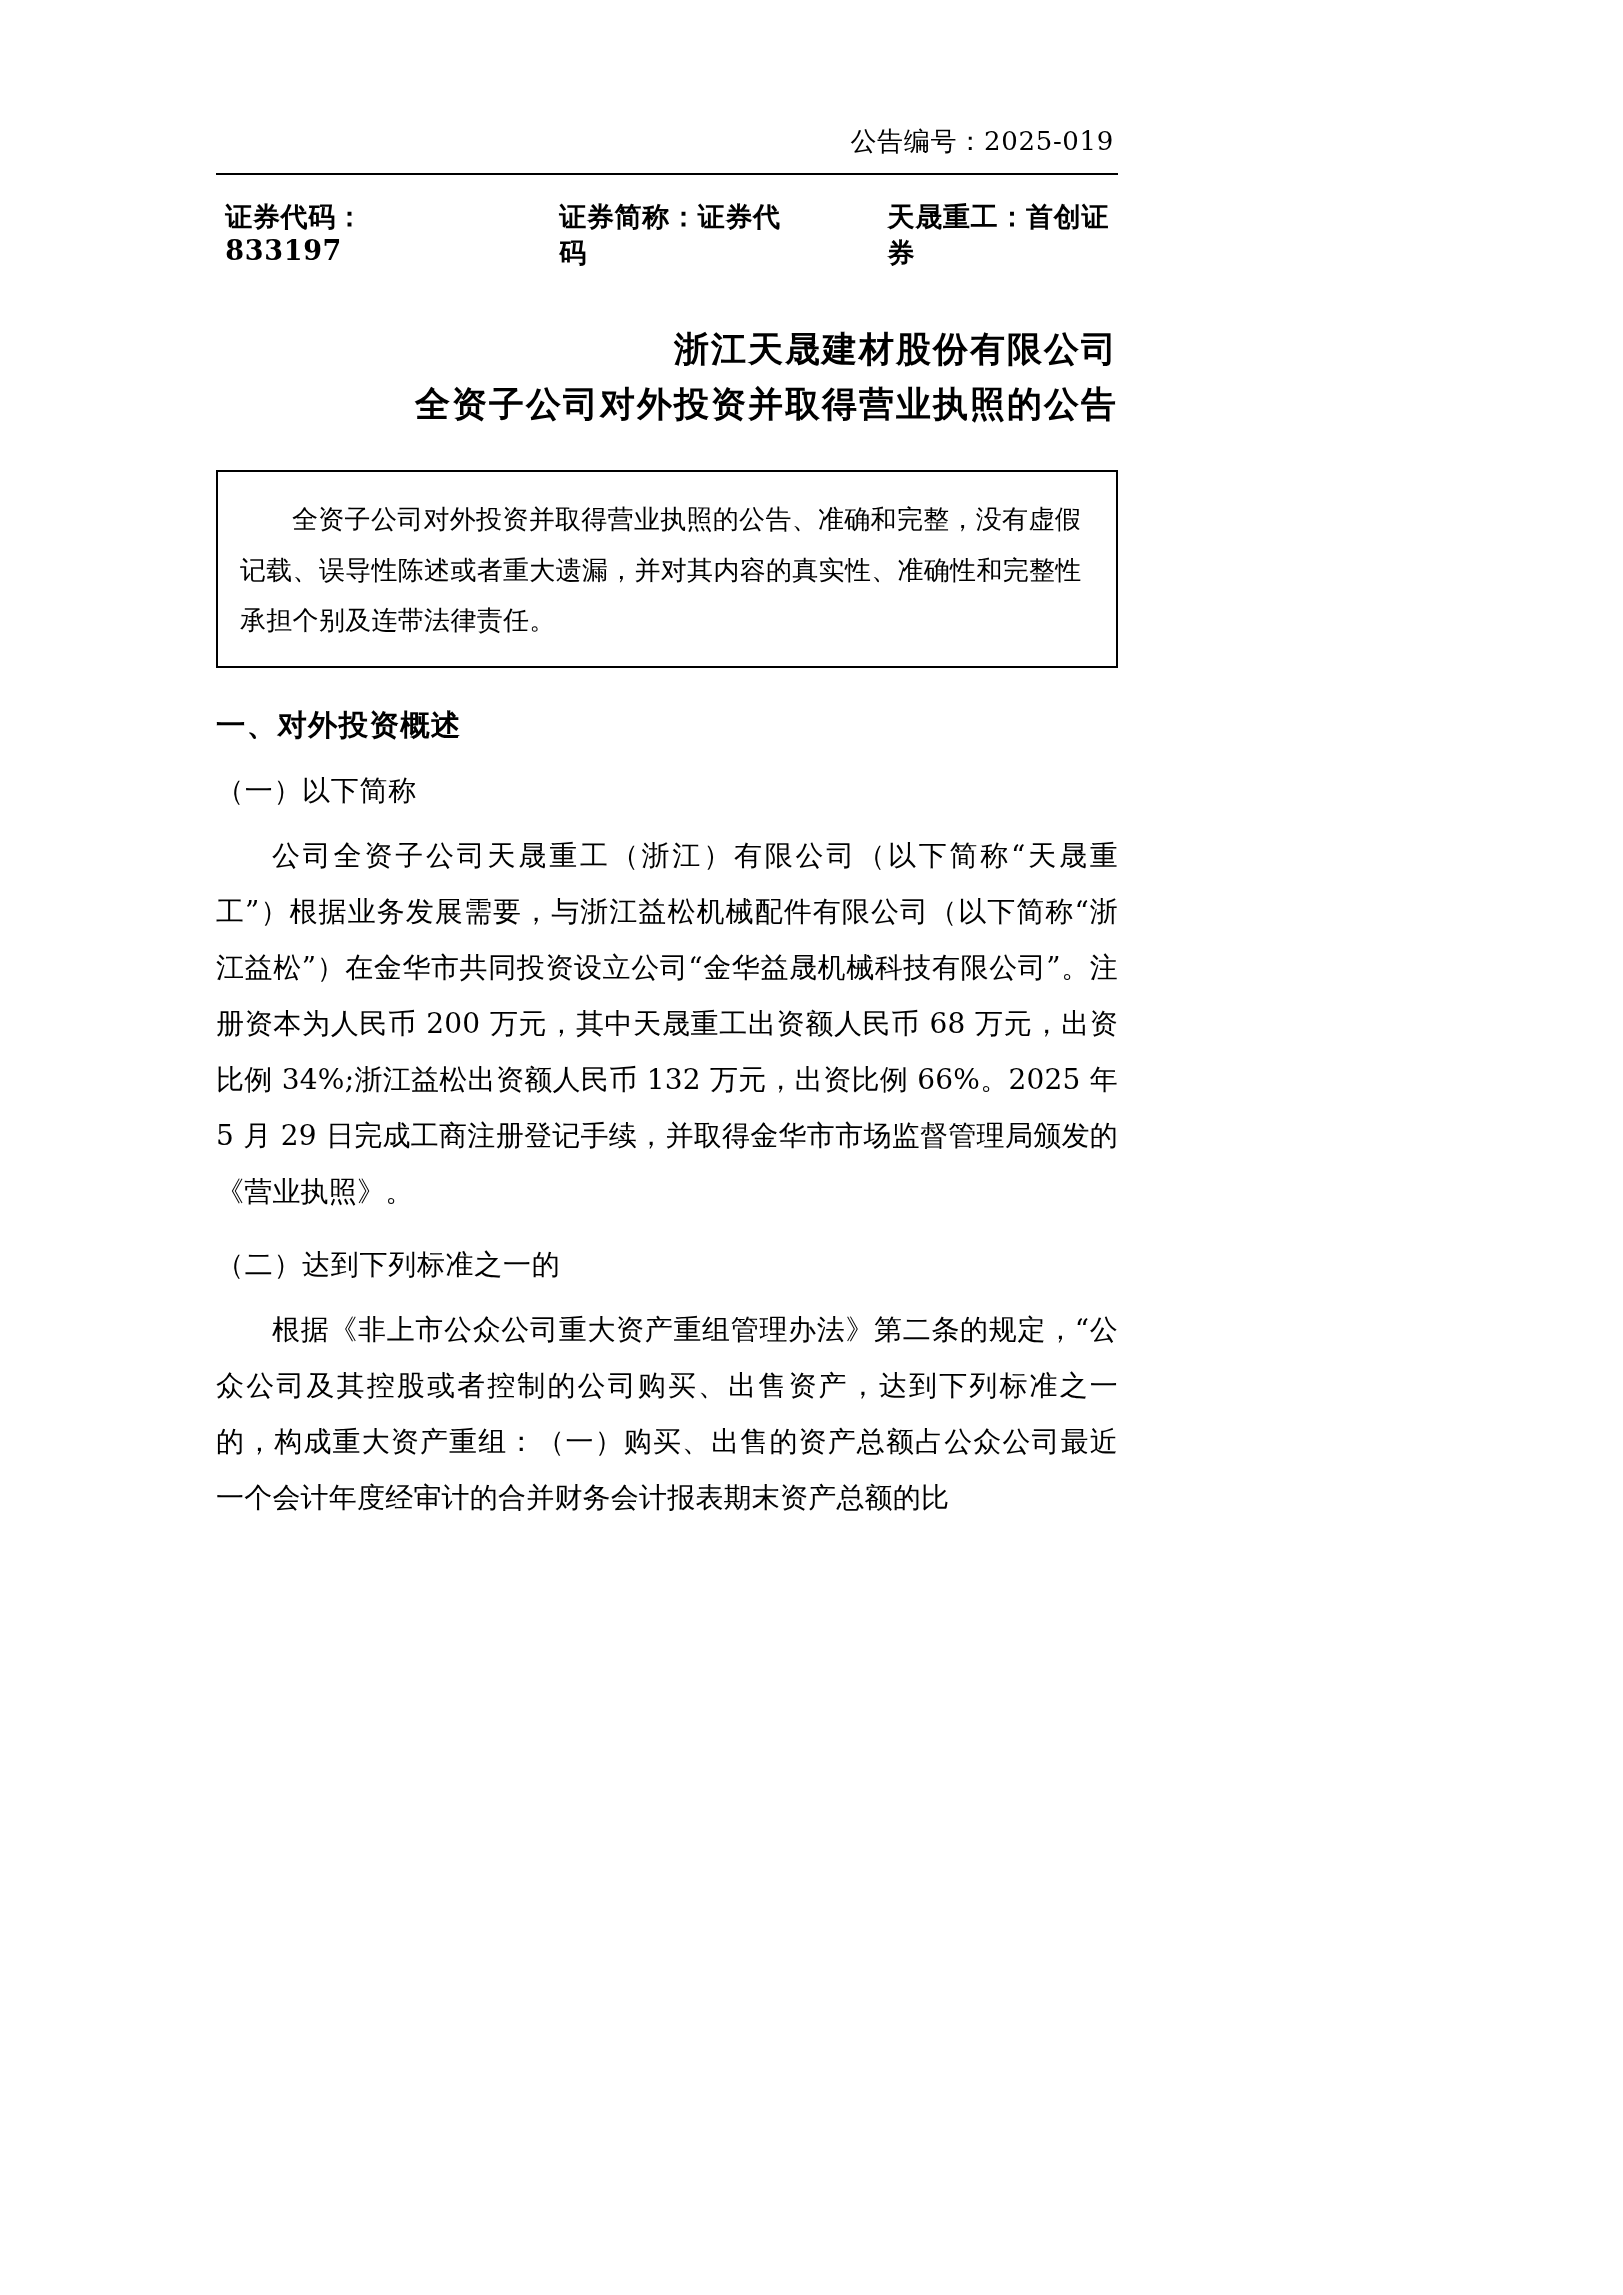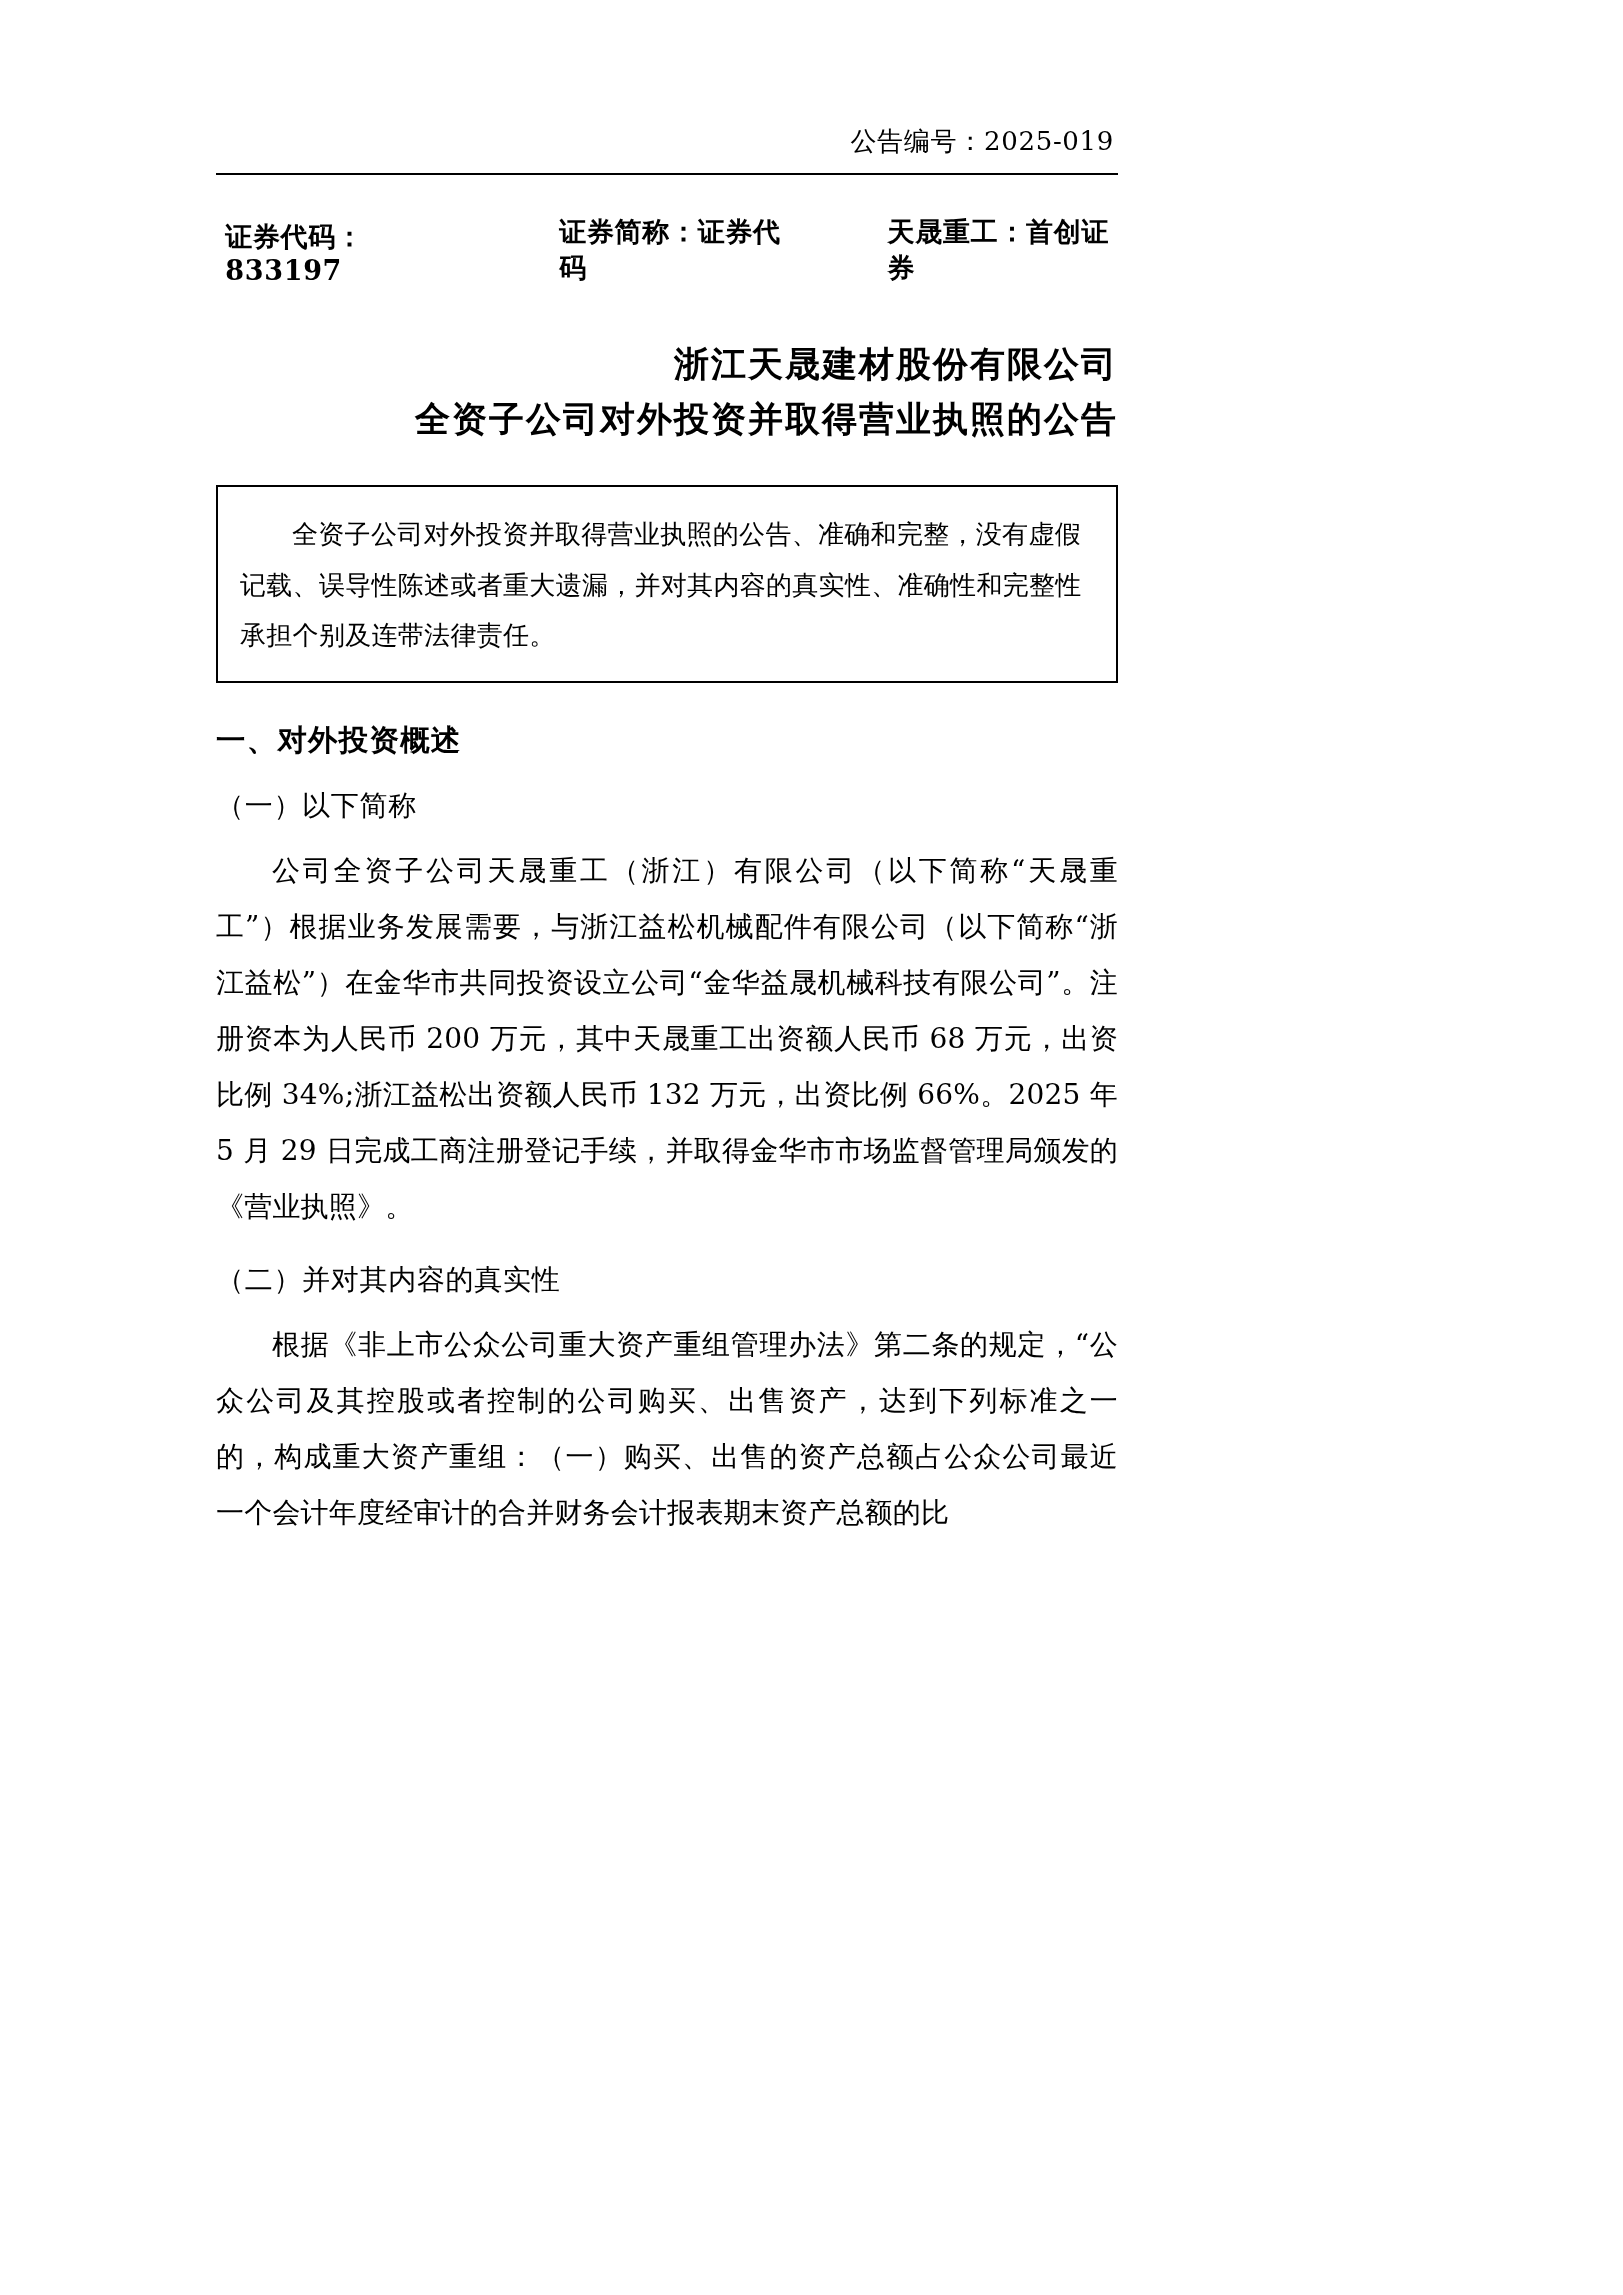--- a/index.html
+++ b/index.html
@@ -27,24 +27,24 @@
     letter-spacing: 0.7px;
     padding-right: 3.9px;
   }
   .header-rule {
     border-bottom: 2px solid #000;
     margin-top: 14.4px;
     margin-bottom: 0;
   }
   .code-row {
     display: flex;
-    align-items: flex-end;
+    align-items: flex-start;
     font-size: 27px;
     font-weight: bold;
-    margin-top: 39px;
+    margin-top: 24px;
     letter-spacing: 0.7px;
   }
   .code-row .seg1 { margin-left: 9.2px; }
   .code-row .seg2 { margin-left: 98px; }
   .code-row .seg3 { margin-left: 98px; }
 
   .title-block {
     text-align: center;
     margin-top: 51px;
   }
@@ -112,17 +112,17 @@
     <div class="title-line">全资子公司对外投资并取得营业执照的公告</div>
   </div>
 
   <div class="notice-box">
     <div class="notice-text">全资子公司对外投资并取得营业执照的公告、准确和完整，没有虚假记载、误导性陈述或者重大遗漏，并对其内容的真实性、准确性和完整性承担个别及连带法律责任。</div>
   </div>
 
   <div class="h1">一、对外投资概述</div>
   <div class="h2">（一）以下简称</div>
   <div class="para">公司全资子公司天晟重工（浙江）有限公司（以下简称“天晟重工”）根据业务发展需要，与浙江益松机械配件有限公司（以下简称“浙江益松”）在金华市共同投资设立公司“金华益晟机械科技有限公司”。注册资本为人民币 200 万元，其中天晟重工出资额人民币 68 万元，出资比例 34%;浙江益松出资额人民币 132 万元，出资比例 66%。2025 年 5 月 29 日完成工商注册登记手续，并取得金华市市场监督管理局颁发的《营业执照》。</div>
-  <div class="h2">（二）并对其内容的真实性</div>
+  <div class="h2">（二）达到下列标准之一的</div>
   <div class="para">根据《非上市公众公司重大资产重组管理办法》第二条的规定，“公众公司及其控股或者控制的公司购买、出售资产，达到下列标准之一的，构成重大资产重组：（一）购买、出售的资产总额占公众公司最近一个会计年度经审计的合并财务会计报表期末资产总额的比</div>
 
 </div>
 
 
 </body></html>

